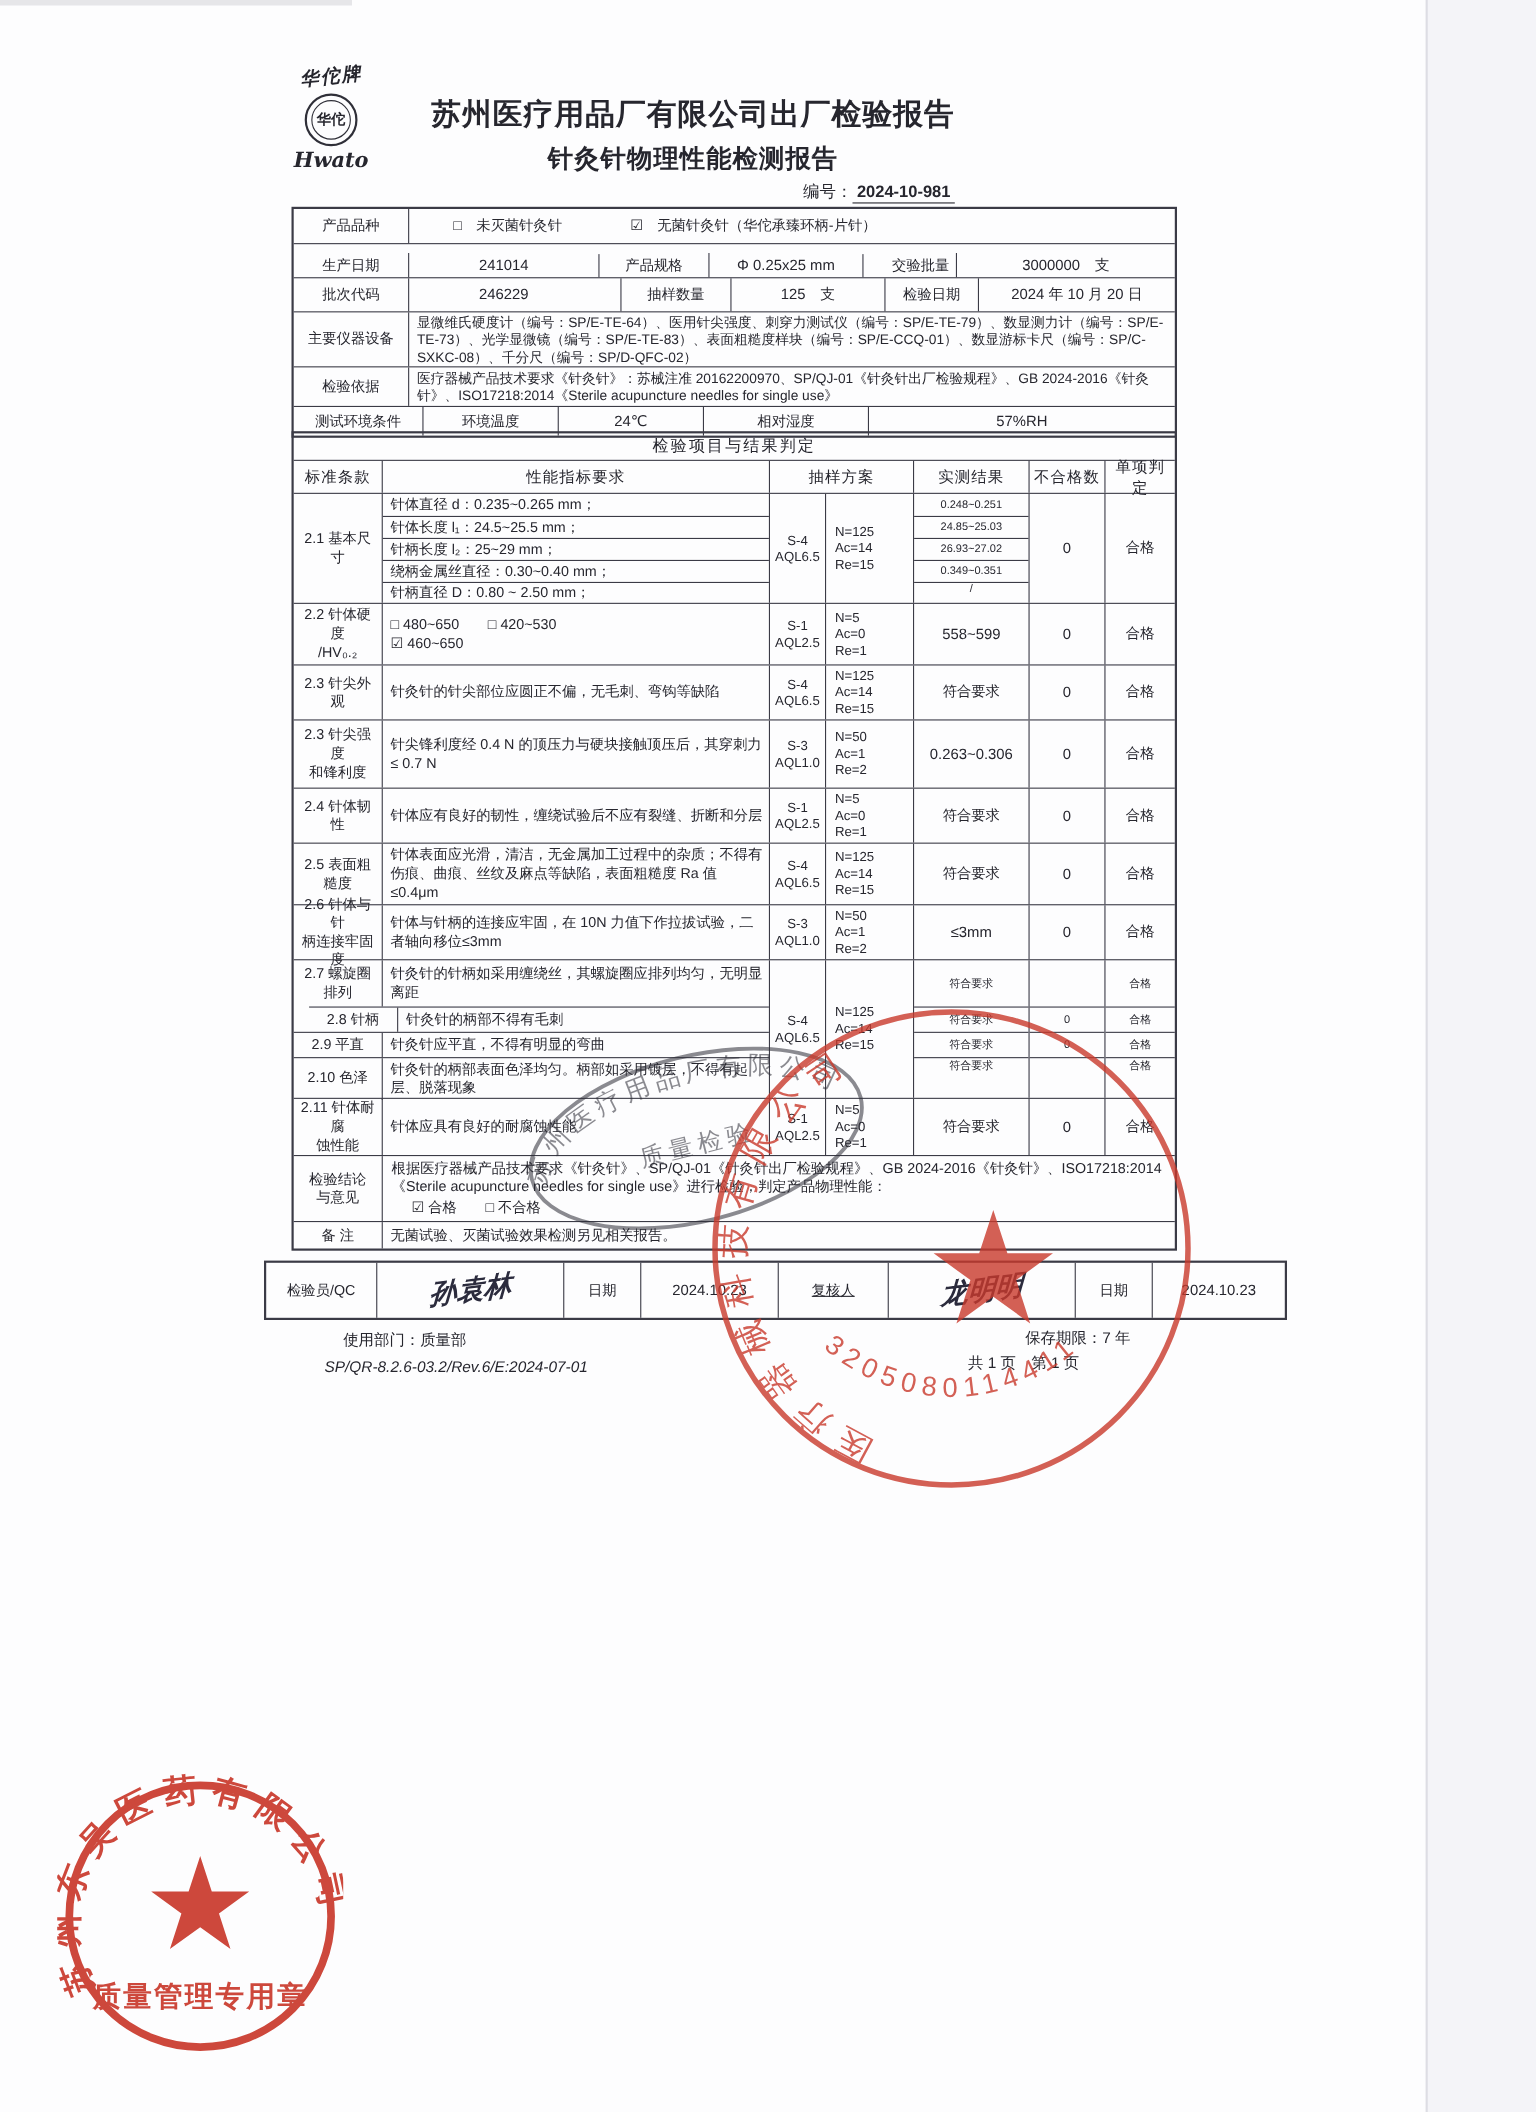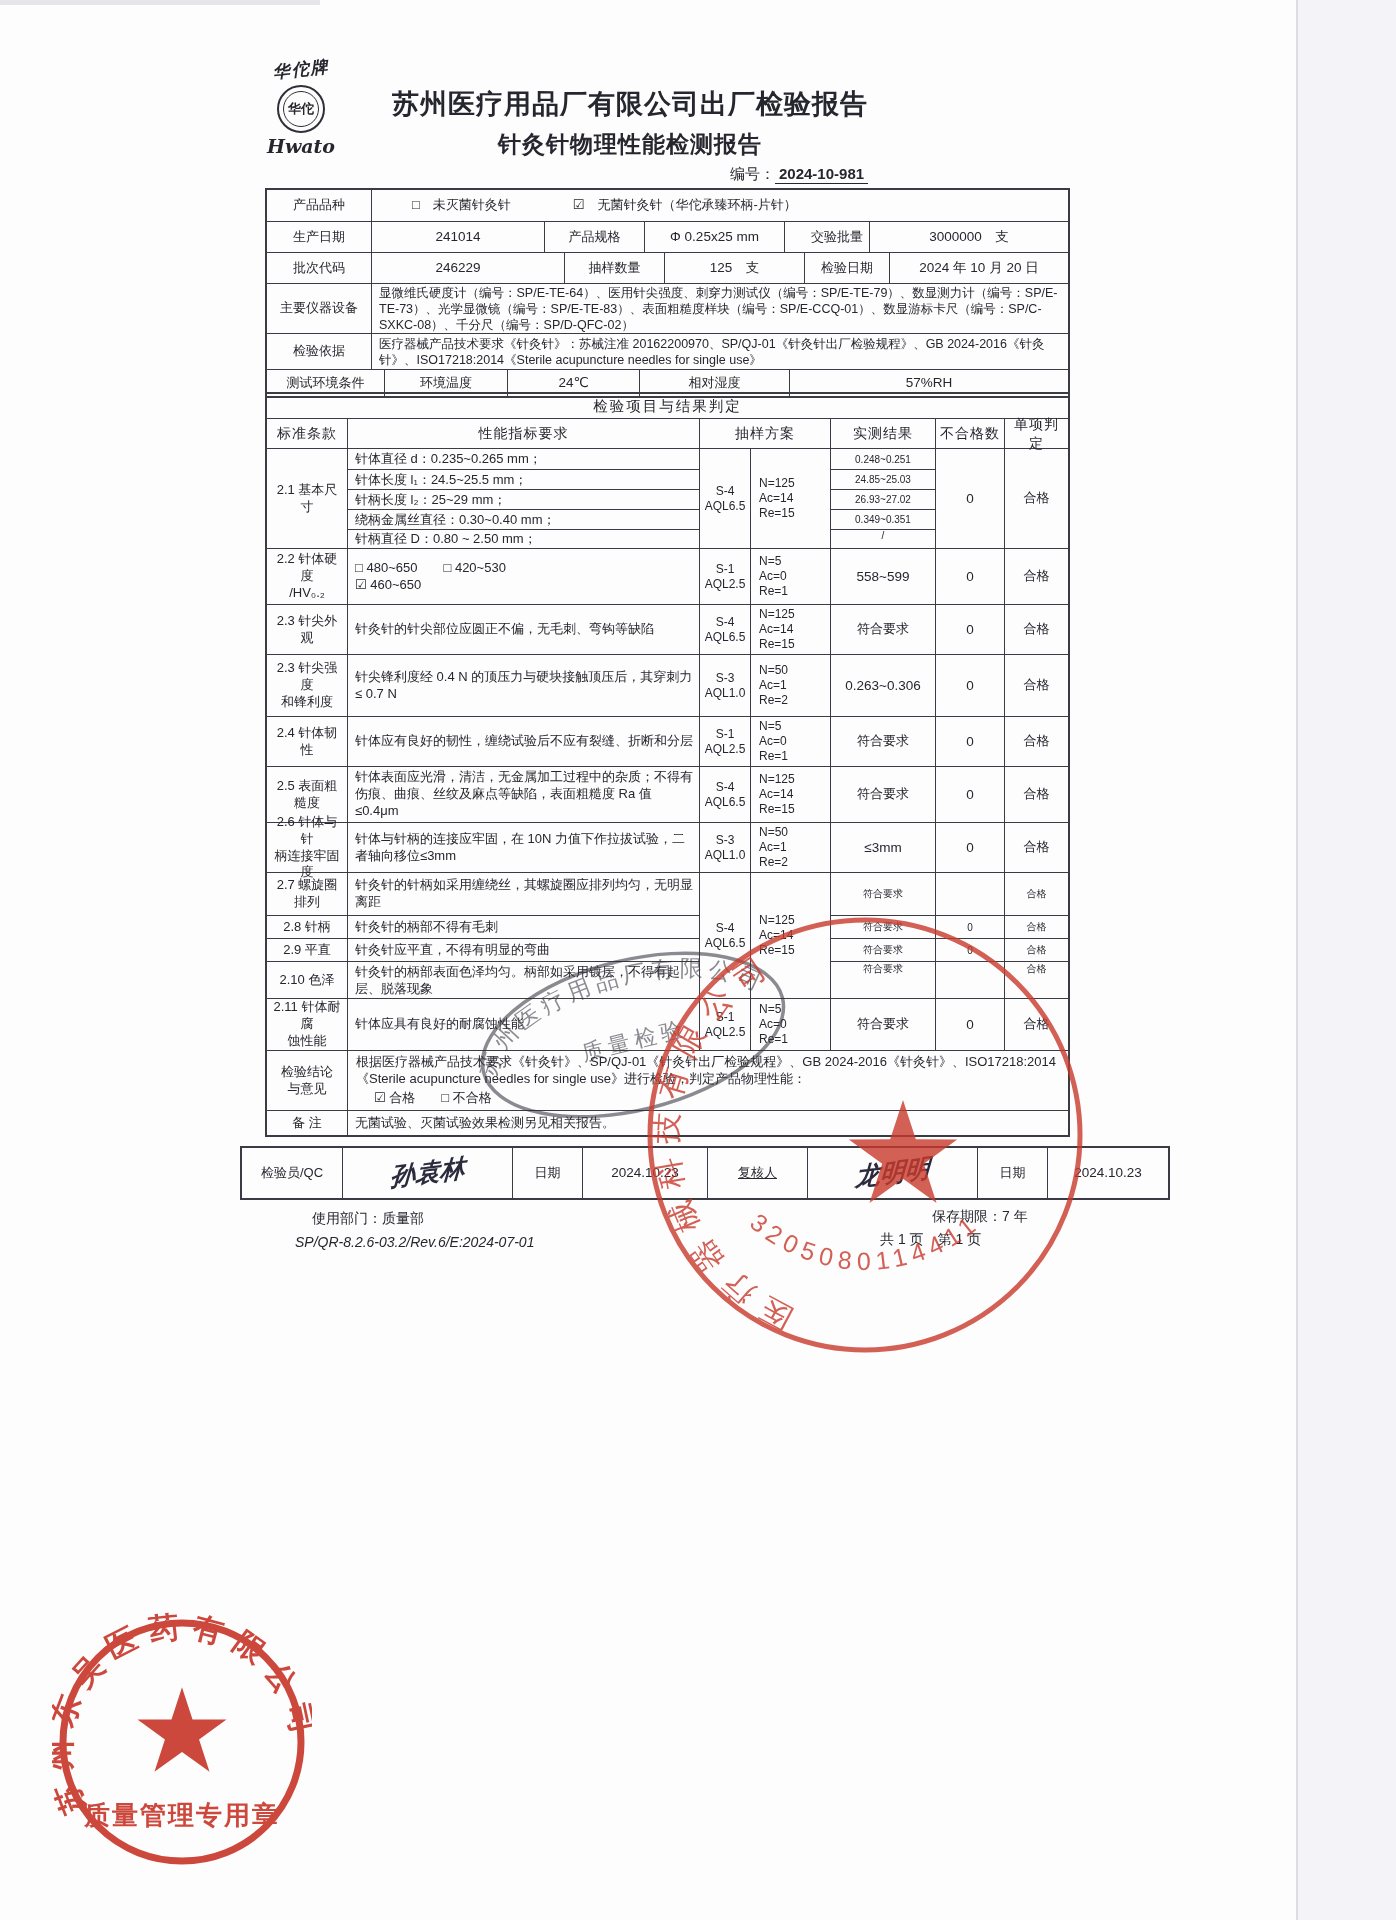--- a/index.html
+++ b/index.html
@@ -80,21 +80,21 @@
   </div>
 
   <div class="t" style="left:265px; top:188px; width:805px;">
     <div class="row" style="height:31px;">
       <div class="c" style="width:104px;">产品品种</div>
       <div class="c left grow" style="gap:62px; padding-left:40px;">
         <span>□　未灭菌针灸针</span>
         <span>☑　无菌针灸针（华佗承臻环柄-片针）</span>
       </div>
     </div>
-    <div class="row" style="height:31px;">
+    <div class="row" style="height:31px;align-items:flex-end;">
       <div class="c" style="width:104px;">生产日期</div>
       <div class="c num" style="width:173px;">241014</div>
       <div class="c" style="width:100px;">产品规格</div>
       <div class="c num" style="width:140px;">Φ 0.25x25 mm</div>
       <div class="c" style="width:85px;padding-left:24px;">交验批量</div>
       <div class="c num grow">3000000　支</div>
     </div>
     <div class="row" style="height:31px;">
       <div class="c" style="width:104px;">批次代码</div>
       <div class="c num" style="width:173px;">246229</div>
@@ -275,21 +275,21 @@
       <div class="c num" style="width:69px;">0</div>
       <div class="c grow">合格</div>
     </div>
 
     <div class="row" style="height:126px;">
       <div class="stack first" style="width:432px;">
         <div class="blk" style="height:42px;">
           <div class="c col" style="width:80px; height:100%;">2.7 螺旋圈排列</div>
           <div class="c left grow" style="height:100%;">针灸针的针柄如采用缠绕丝，其螺旋圈应排列均匀，无明显离距</div>
         </div>
-        <div class="blk" style="height:23px;">
+        <div class="blk" style="height:23px;margin-left:14px;">
           <div class="c" style="width:80px; height:100%;">2.8 针柄</div>
           <div class="c left grow" style="height:100%;">针灸针的柄部不得有毛刺</div>
         </div>
         <div class="blk" style="height:23px;">
           <div class="c" style="width:80px; height:100%;">2.9 平直</div>
           <div class="c left grow" style="height:100%;">针灸针应平直，不得有明显的弯曲</div>
         </div>
         <div class="blk grow">
           <div class="c" style="width:80px;">2.10 色泽</div>
           <div class="c left grow">针灸针的柄部表面色泽均匀。柄部如采用镀层，不得有起层、脱落现象</div>

